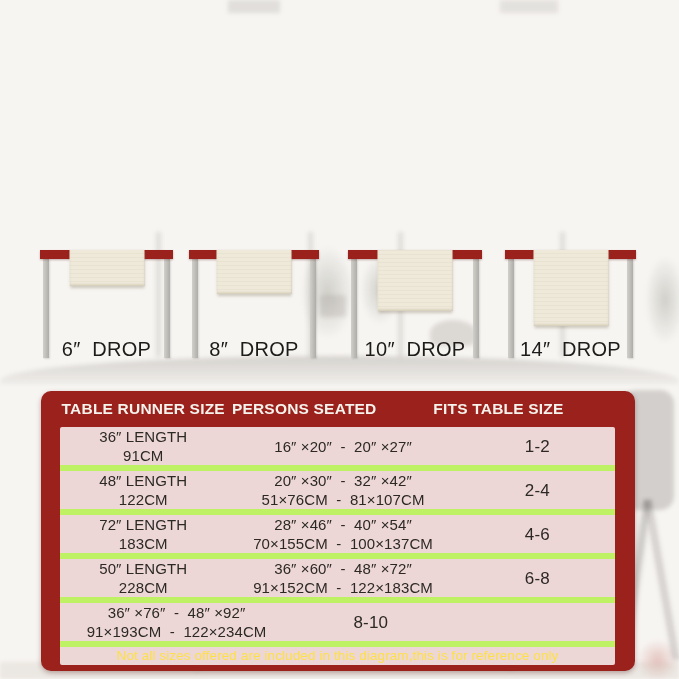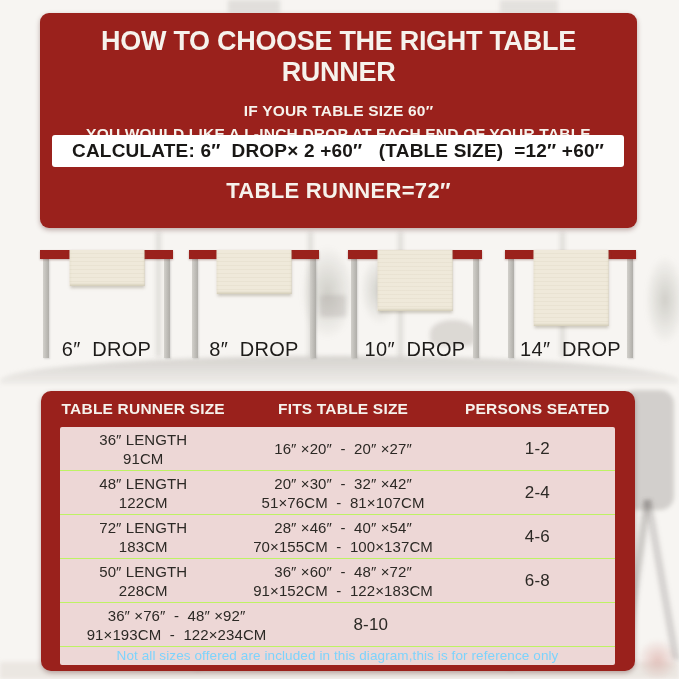--- a/index.html
+++ b/index.html
@@ -84,27 +84,27 @@
     position:absolute;left:41px;top:391px;width:594px;height:280px;
     background:#9A211C;border-radius:10px;box-shadow:0 2px 5px rgba(80,30,25,.35);
   }
   .thead{position:absolute;left:19px;right:20px;top:0;height:36px;display:flex;}
   .thead .hcell{display:flex;align-items:center;justify-content:center;
     color:#F6F2EC;font-size:15.5px;font-weight:bold;letter-spacing:.2px;}
   .tinner{
     position:absolute;left:19px;right:20px;top:36px;bottom:6px;
     background:rgba(255,255,255,.82);border-radius:2px;overflow:hidden;
   }
-  .trow{height:44px;display:flex;border-bottom:1px solid #bef264;box-sizing:border-box;}
+  .trow{height:44px;display:flex;border-bottom:6px solid #bef264;box-sizing:border-box;}
   .trow:first-child{border-top:none;}
   .cell{display:flex;flex-direction:column;align-items:center;justify-content:center;
     color:#2C2925;font-size:15px;line-height:19px;letter-spacing:.1px;}
   .c1{width:30%;} .c2{width:42%;} .c3{width:28%;font-size:17px;}
   .footnote{height:17px;display:flex;align-items:center;justify-content:center;
-    color:#7dd3fc;font-size:13.5px;font-weight:500;letter-spacing:.1px;}
+    color:#fde047;font-size:13.5px;font-weight:500;letter-spacing:.1px;}
 </style>
 </head>
 <body>
 
 <div class="stage">
 
   <div class="photo">
     <div class="bg-frame1"></div>
     <div class="bg-frame2"></div>
     <div class="bg-vline v1"></div>
@@ -121,29 +121,20 @@
     <div class="bg-chairM2"></div>
     <div class="bg-chairM1-leg"></div>
     <div class="bg-chairM2-leg"></div>
     <div class="bg-chairR-back"></div>
     <div class="bg-chairR-leg1"></div>
     <div class="bg-chairR-leg2"></div>
     <div class="bg-floor"></div>
     <div class="bg-warm"></div>
   </div>
 
-  <section class="banner">
-    <h1>HOW TO CHOOSE THE RIGHT TABLE RUNNER</h1>
-    <p class="sub1 pre">IF YOUR TABLE SIZE 60″</p>
-    <p class="sub2">YOU WOULD LIKE A L-INCH DROP AT EACH END OF YOUR TABLE</p>
-    <div class="calc-bar">
-      <span class="pre">CALCULATE: 6″  DROP× 2 +60″   (TABLE SIZE)  =12″ +60″</span>
-    </div>
-    <p class="result pre">TABLE RUNNER=72″</p>
-  </section>
 
   <section class="drops">
     <div class="diagram dg1">
       <div class="leg l"></div>
       <div class="leg r"></div>
       <div class="tabletop"></div>
       <div class="runner"></div>
       <div class="drop-label pre">6″  DROP</div>
     </div>
     <div class="diagram dg2">
@@ -165,22 +156,22 @@
       <div class="leg r"></div>
       <div class="tabletop"></div>
       <div class="runner"></div>
       <div class="drop-label pre">14″  DROP</div>
     </div>
   </section>
 
   <section class="size-table">
     <div class="thead">
       <div class="hcell c1">TABLE RUNNER SIZE</div>
+      <div class="hcell c3">PERSONS SEATED</div>
       <div class="hcell c2">FITS TABLE SIZE</div>
-      <div class="hcell c3">PERSONS SEATED</div>
     </div>
     <div class="tinner">
 
       <div class="trow">
         <div class="cell c1">
           <div class="pre">36″ LENGTH</div>
           <div>91CM</div>
         </div>
         <div class="cell c2">
           <div class="pre">16″ ×20″  -  20″ ×27″</div>

